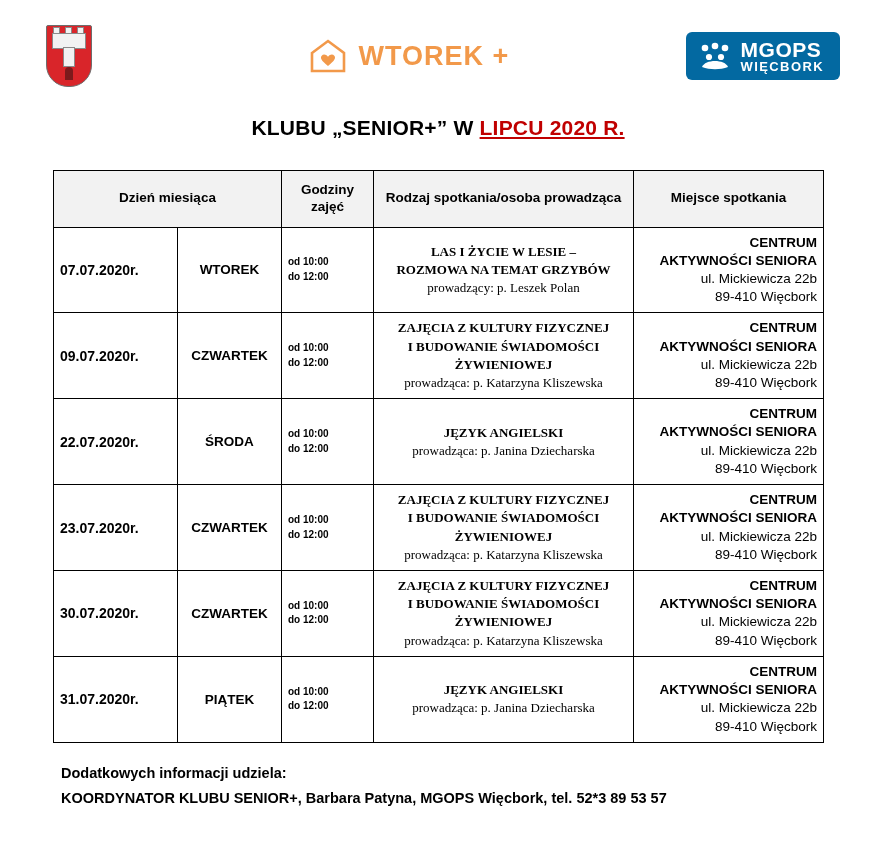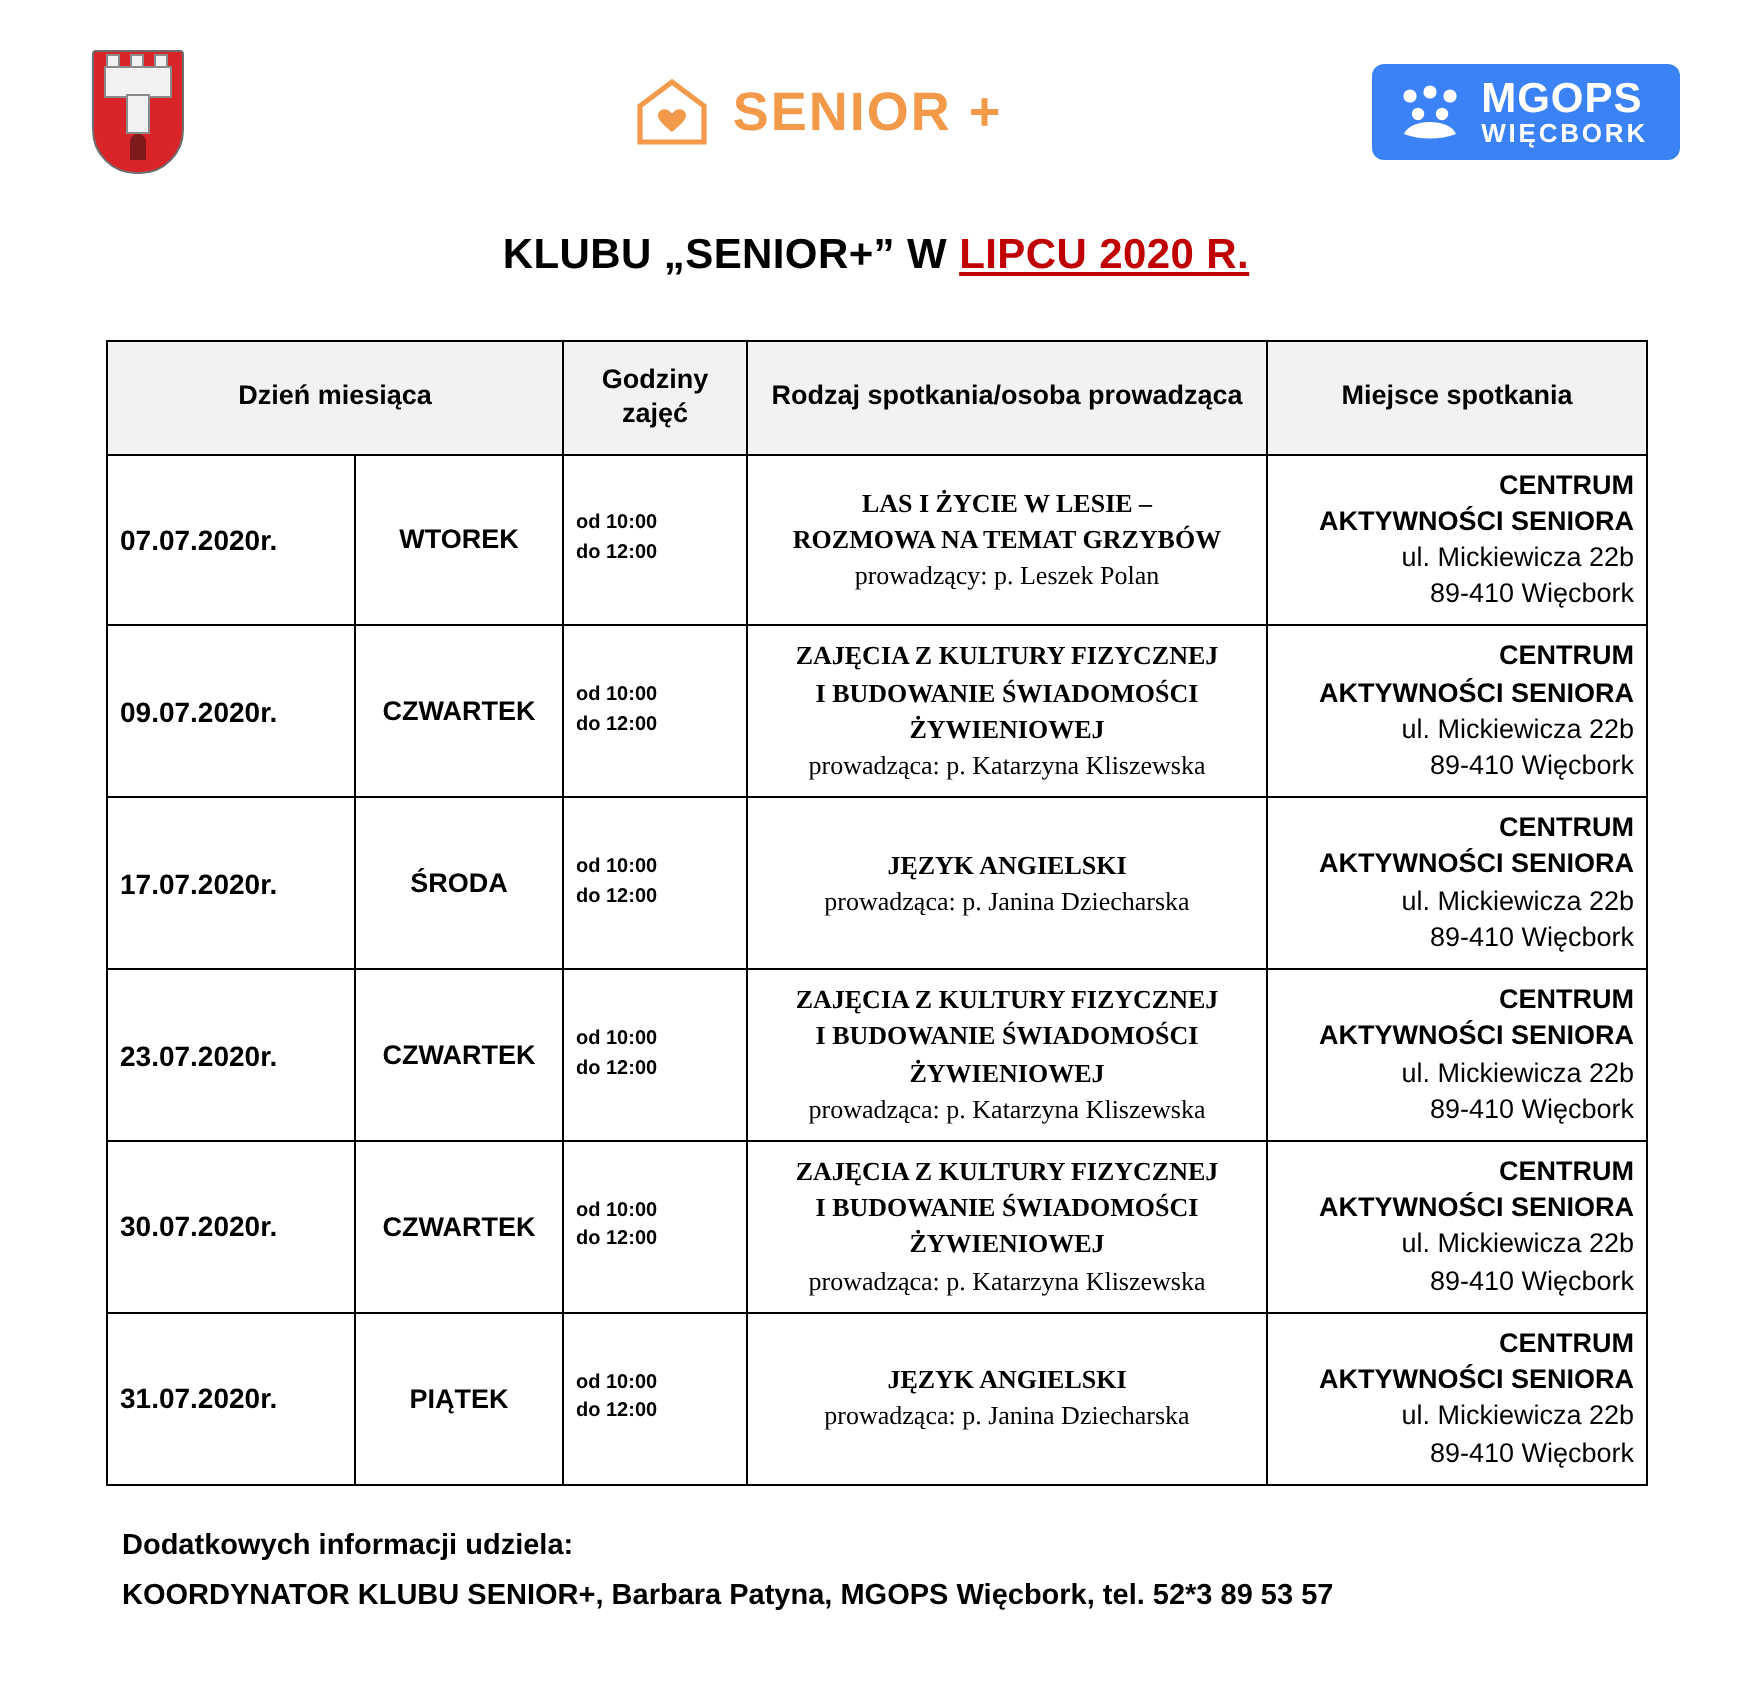--- a/index.html
+++ b/index.html
@@ -88,21 +88,21 @@
   }
   .senior-text {
     font-size: 27px;
     font-weight: bold;
     letter-spacing: 1px;
     color: #f2994a;
     font-family: "Liberation Sans", sans-serif;
   }
 
   .mgops {
-    background: #3b82f6;
+    background: #0369a1;
     border-radius: 6px;
     padding: 7px 16px 7px 12px;
     display: flex;
     align-items: center;
     gap: 9px;
     color: #ffffff;
   }
   .mgops-mark { width: 34px; height: 30px; }
   .mgops-text { line-height: 1.02; }
   .mgops-text .l1 {
@@ -228,21 +228,21 @@
     <div class="gate"></div>
   </div>
 
   <div class="senior-logo">
     <span class="senior-mark">
       <svg width="40" height="38" viewBox="0 0 40 38" xmlns="http://www.w3.org/2000/svg">
         <path d="M4 16 L20 4 L36 16 L36 34 L4 34 Z" fill="none" stroke="#f2994a" stroke-width="2.6"></path>
         <path d="M20 29 C13 23.5 12 21 13.7 18.8 C15.2 16.9 18 17.2 20 19.7 C22 17.2 24.8 16.9 26.3 18.8 C28 21 27 23.5 20 29 Z" fill="#f2994a"></path>
       </svg>
     </span>
-    <span class="senior-text">SENIOR +</span>
+    <span class="senior-text">WTOREK +</span>
   </div>
 
   <div class="mgops">
     <span class="mgops-mark">
       <svg width="34" height="30" viewBox="0 0 34 30" xmlns="http://www.w3.org/2000/svg">
         <circle cx="7" cy="7" r="3.3" fill="#ffffff"></circle>
         <circle cx="17" cy="5" r="3.3" fill="#ffffff"></circle>
         <circle cx="27" cy="7" r="3.3" fill="#ffffff"></circle>
         <circle cx="11" cy="16" r="3.1" fill="#ffffff"></circle>
         <circle cx="23" cy="16" r="3.1" fill="#ffffff"></circle>
@@ -319,21 +319,21 @@
         </td>
         <td class="place">
           <div class="cas">CENTRUM</div>
           <div class="cas">AKTYWNOŚCI SENIORA</div>
           <div class="addr">ul. Mickiewicza 22b</div>
           <div class="addr">89-410 Więcbork</div>
         </td>
       </tr>
 
       <tr>
-        <td class="date">17.07.2020r.</td>
+        <td class="date">22.07.2020r.</td>
         <td class="day">ŚRODA</td>
         <td class="hours">
           <div>od 10:00</div>
           <div>do 12:00</div>
         </td>
         <td class="kind">
           <div class="main">JĘZYK ANGIELSKI</div>
           <div class="lead">prowadząca: p. Janina Dziecharska</div>
         </td>
         <td class="place">

